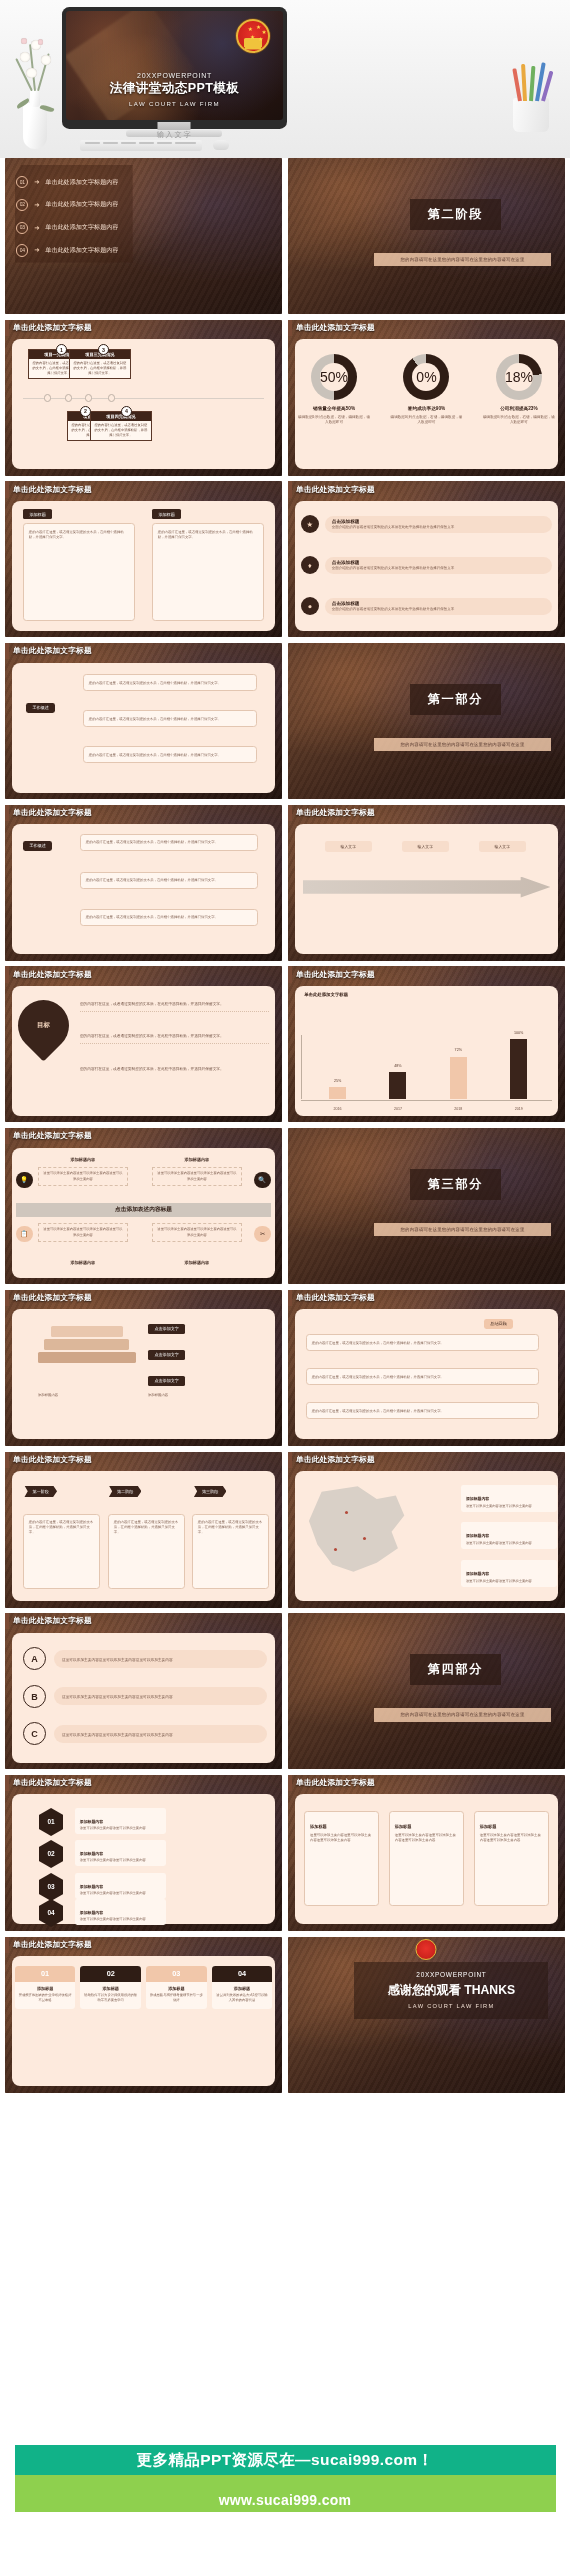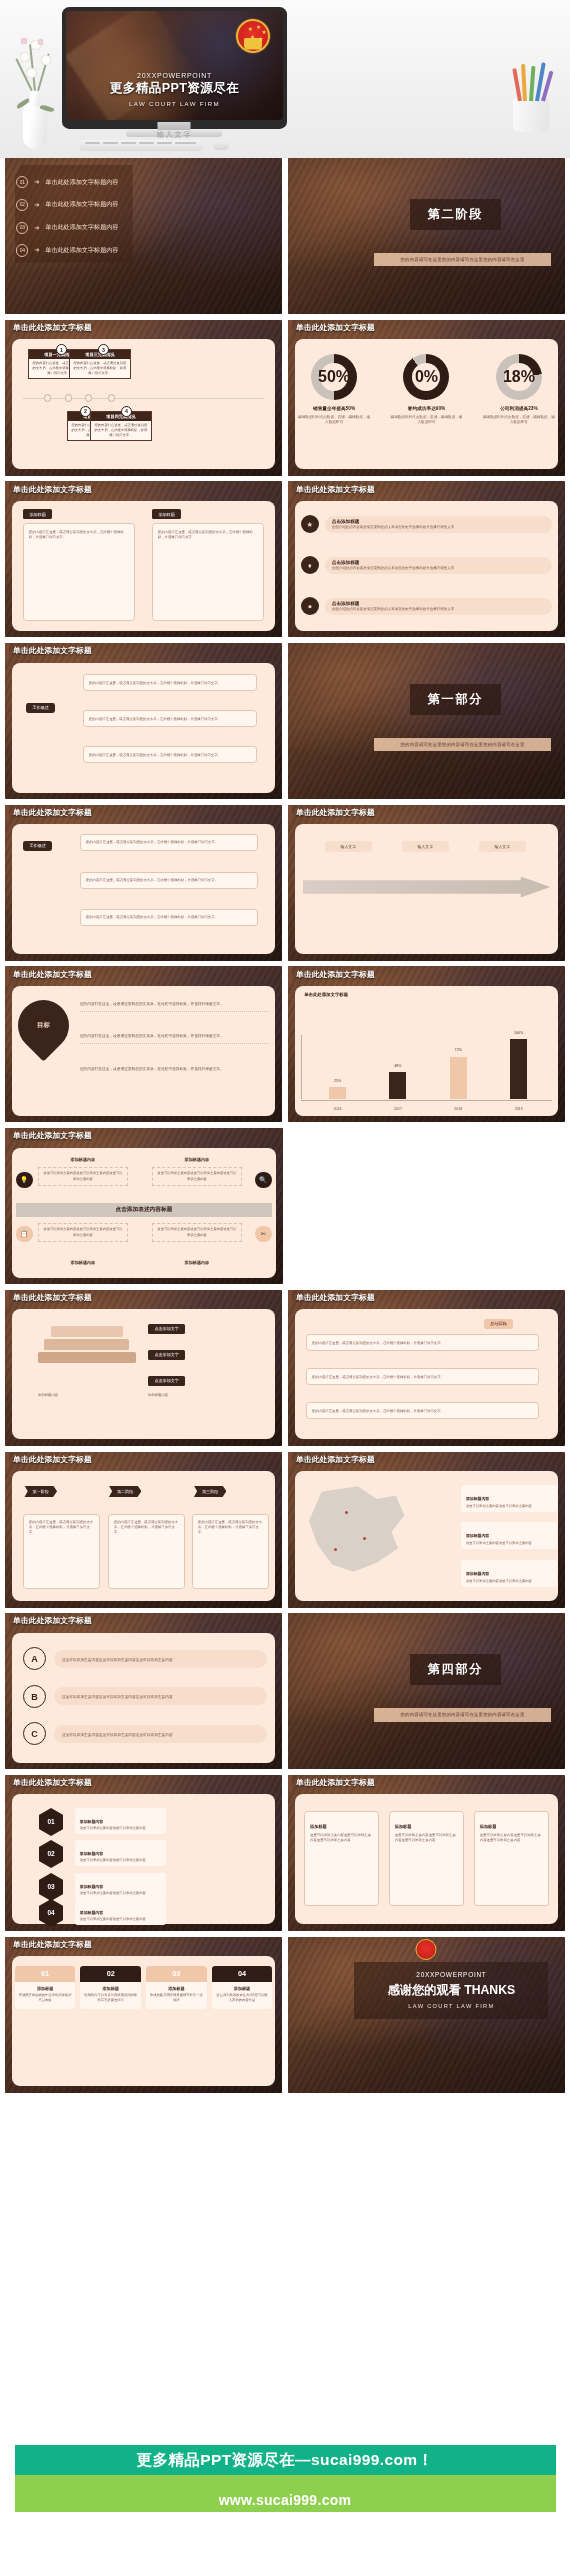--- a/index.html
+++ b/index.html
@@ -118,21 +118,21 @@
   .tl-badge { position:absolute; width:11.4px; height:11.4px; border-radius:50%; background:#fff;
      border:1.3px solid #2d1a12; font-size:5.3px; font-weight:700; color:#2d1a12;
      display:flex; align-items:center; justify-content:center; z-index:6; }
 
   
   .donuts { position:absolute; left:0; right:0; top:34px; display:flex; justify-content:space-around; z-index:3; }
   .dcol { width:75px; text-align:center; }
   .donut { width:46px; height:46px; border-radius:50%; margin:0 auto 5.7px; position:relative;
      display:flex; align-items:center; justify-content:center; }
   .donut::after { content:""; position:absolute; inset:9px; border-radius:50%; background:#fdeadd; }
-  .donut span { position:relative; z-index:2; font-size:16px; font-weight:700; color:#2b1812; }
+  .donut span { position:relative; z-index:2; font-size:14px; font-weight:400; color:#2b1812; }
   .dlab { font-size:4.7px; font-weight:700; color:#3a241b; margin-bottom:3.3px; }
   .dtxt { font-size:3.6px; color:#7b5a4b; line-height:1.55; }
 
   
   .pill-row { position:absolute; left:13px; right:13px; z-index:3; display:flex; align-items:center; gap:5.7px; }
   .pill-ico { width:18px; height:18px; border-radius:50%; background:#3a241b; color:#f4d6bf;
      font-size:7.3px; display:flex; align-items:center; justify-content:center; flex:0 0 auto; }
   .pill { flex:1; background:#f7ddcb; border-radius:9px; padding:3.3px 7.3px; }
   .pill b { font-size:4.6px; color:#3a241b; display:block; }
   .pill p { font-size:3.5px; color:#7b5a4b; line-height:1.5; margin-top:0.8px; }
@@ -262,21 +262,21 @@
         <div class="gavel-ghost"></div>
         <div class="emblem">
           <span class="star" style="left:9.8px;top:6.5px">★</span>
           <span class="star" style="left:18px;top:4.1px">★</span>
           <span class="star" style="left:23.6px;top:9.8px">★</span>
           <span class="star" style="left:20.4px;top:16.3px">★</span>
           <span class="star" style="left:12.2px;top:14.7px">★</span>
         </div>
         <div class="mon-text">
           <div class="mon-sup">20XXPOWERPOINT</div>
-          <div class="mon-title">更多精品PPT资源尽在</div>
+          <div class="mon-title">法律讲堂动态PPT模板</div>
           <div class="mon-sub">LAW COURT LAW FIRM</div>
         </div>
       </div>
     </div>
   </div>
   <div class="mon-stand-neck" style="left:174px"></div>
   <div class="mon-stand-base" style="left:174px"></div>
   <div class="watermark-mon">输入文字</div>
 
   <div class="kb">
@@ -578,20 +578,26 @@
       <div class="strip" style="top:98px">
         <div class="ic">📋</div>
         <div class="ic">✂</div>
       </div>
       <div style="position:absolute;left:33px;top:95px;width:90px;z-index:3;font-size:3.3px;color:#7b5a4b;line-height:1.6;text-align:center;border:0.8px dashed #d9bfaa;padding:3.3px">这里可以添加主要内容这里可以添加主要内容这里可以添加主要内容</div>
       <div style="position:absolute;left:147px;top:95px;width:90px;z-index:3;font-size:3.3px;color:#7b5a4b;line-height:1.6;text-align:center;border:0.8px dashed #d9bfaa;padding:3.3px">这里可以添加主要内容这里可以添加主要内容这里可以添加主要内容</div>
       <div style="position:absolute;left:33px;top:132px;width:90px;text-align:center;z-index:3;font-size:4.1px;font-weight:700;color:#3a241b">添加标题内容</div>
       <div style="position:absolute;left:147px;top:132px;width:90px;text-align:center;z-index:3;font-size:4.1px;font-weight:700;color:#3a241b">添加标题内容</div>
     </div>
 
+    <div class="slide bg-wood">
+      <div class="sec-box">
+        <span>第三部分</span>
+      </div>
+      <div class="sec-note">您的内容请写在这里您的内容请写在这里您的内容请写在这里</div>
+    </div>
   </div>
 
   <div class="row">
     <div class="slide bg-wood">
       <div class="s-head on-dark">
         <div class="bar"></div>
         <div class="s-title">单击此处添加文字标题</div>
       </div>
       <div class="card"></div>
       <div class="book" style="left:46px;top:36px;width:72px;height:11.4px"></div>

